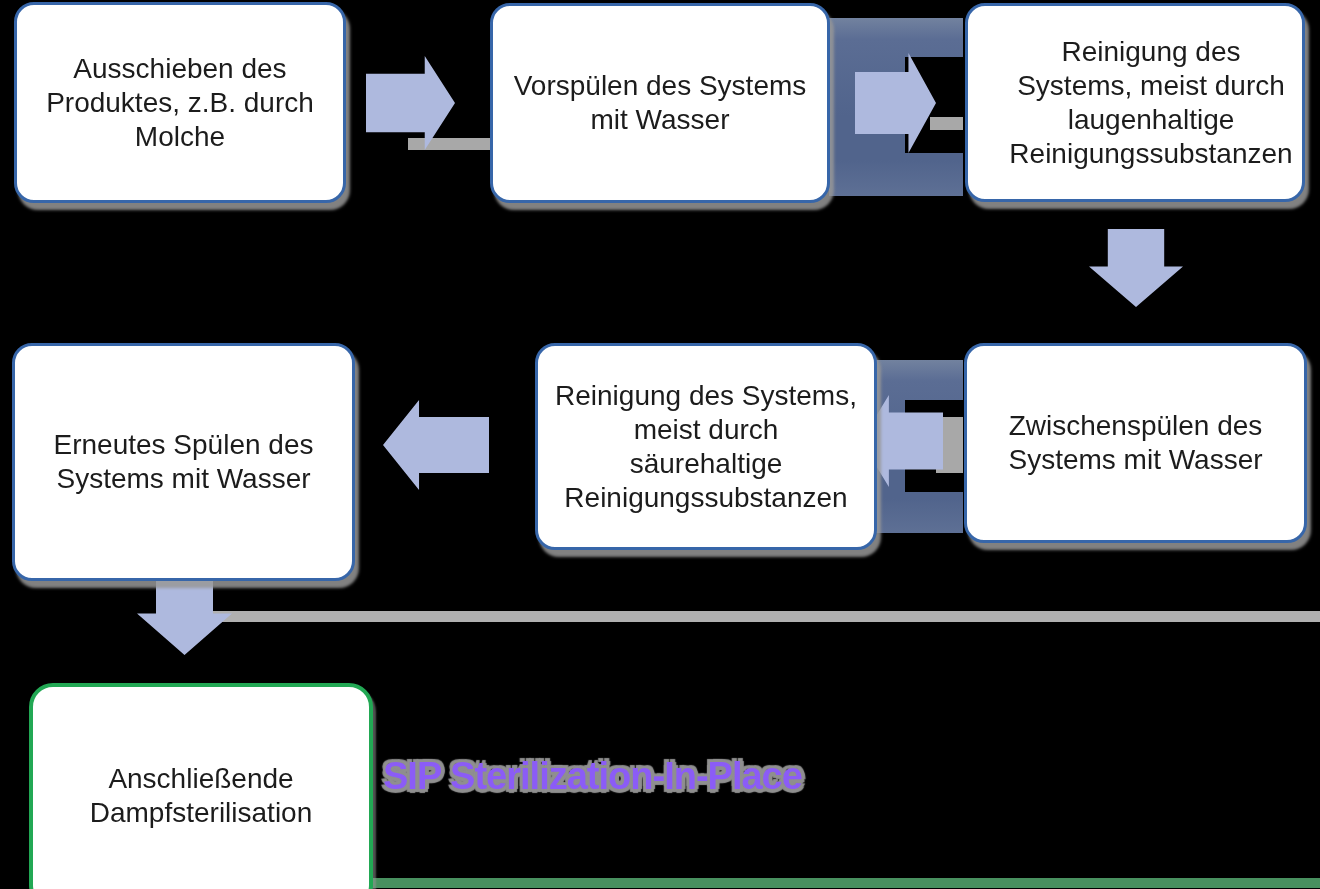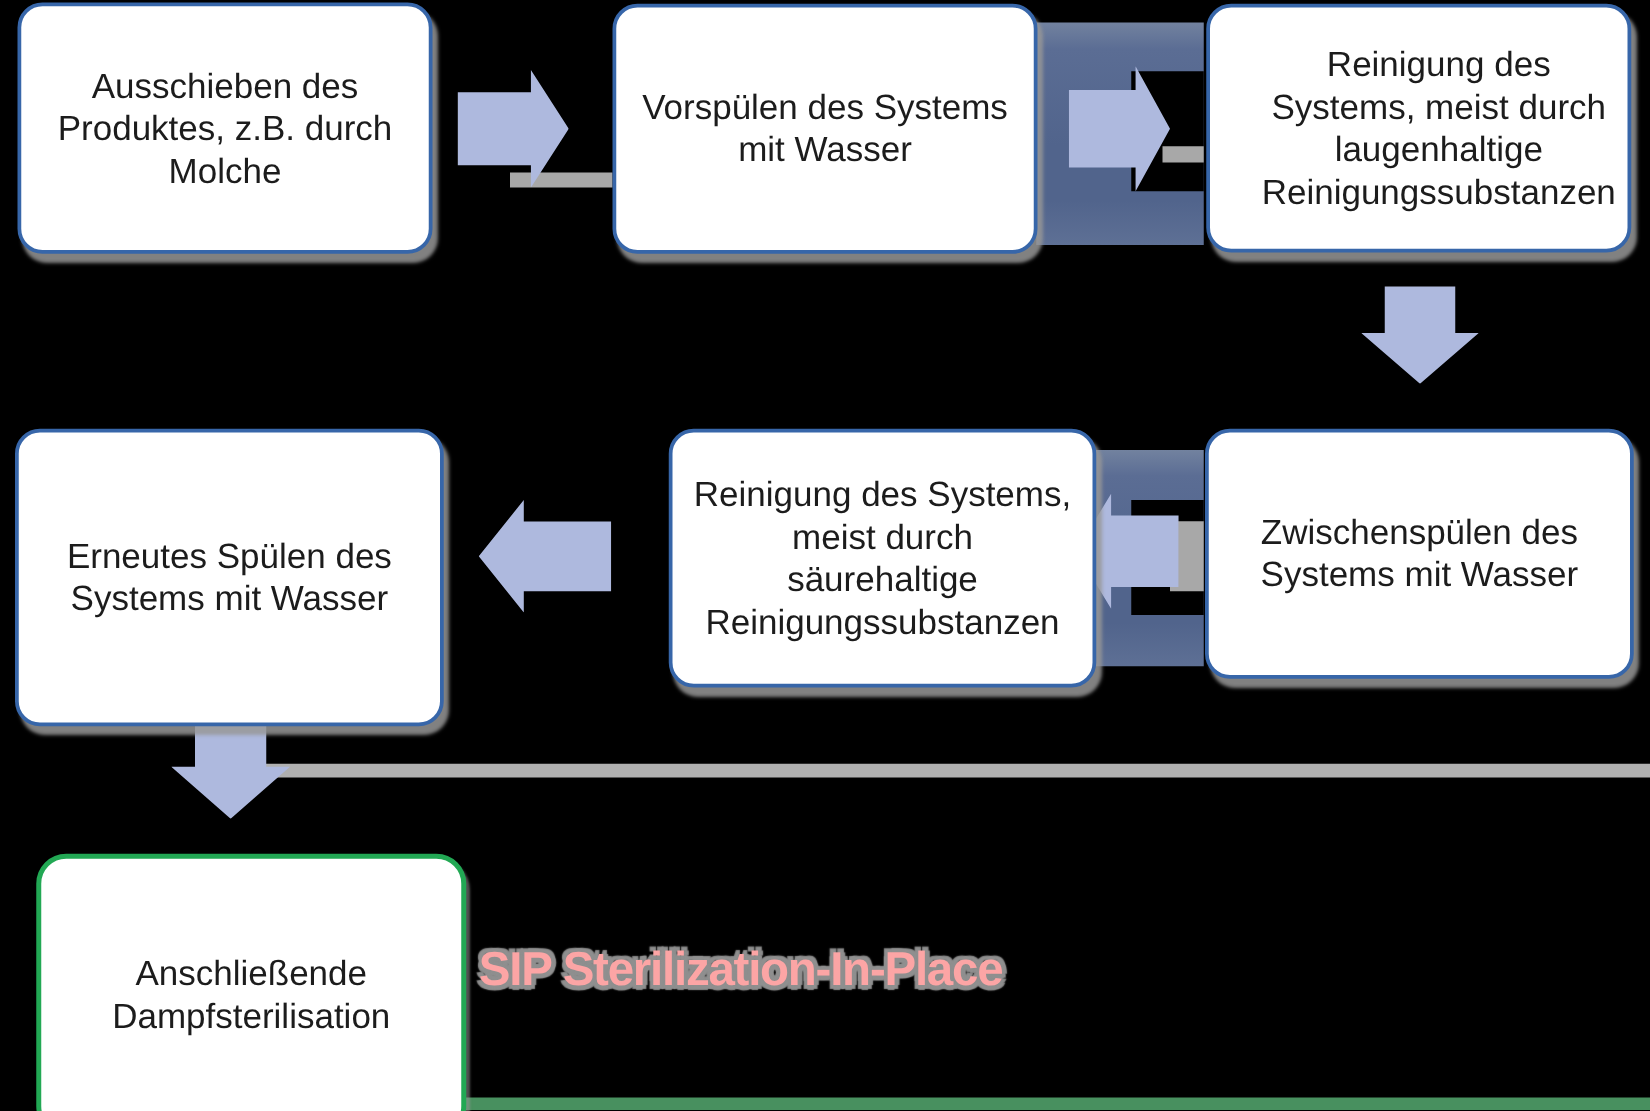--- a/index.html
+++ b/index.html
@@ -34,21 +34,21 @@
     position:absolute;
     background:#aeb9de;
     filter:drop-shadow(4px 4px 0 rgba(167,165,162,0.95)) drop-shadow(-2px -3px 0 rgba(167,165,162,0.65));
   }
   .ar{clip-path:polygon(0 19%,66% 19%,66% 0,100% 50%,66% 100%,66% 81%,0 81%);}
   .al{clip-path:polygon(100% 19%,34% 19%,34% 0,0 50%,34% 100%,34% 81%,100% 81%);}
   .ad{clip-path:polygon(20% 0,80% 0,80% 48%,100% 48%,50% 100%,0 48%,20% 48%);}
   .caption{
     position:absolute;left:383px;top:755px;width:440px;
     font-size:38px;line-height:42px;font-weight:bold;letter-spacing:-1px;
-    color:#fca5a5;white-space:nowrap;
+    color:#8b5cf6;white-space:nowrap;
     text-shadow:3px 3px 1px #8f8f8f,-3px -3px 1px #8f8f8f,3px -3px 1px #8f8f8f,-3px 3px 1px #8f8f8f,0 4px 1px #8f8f8f,4px 0 1px #8f8f8f;
   }
 </style>
 </head>
 <body>
 
 <div class="band" style="left:829px;top:18px;width:134px;height:178px;"></div>
 <div class="band" style="left:828px;top:360px;width:135px;height:173px;"></div>
 
 <div class="notch" style="left:905px;top:57px;width:58px;height:96px;"></div>

